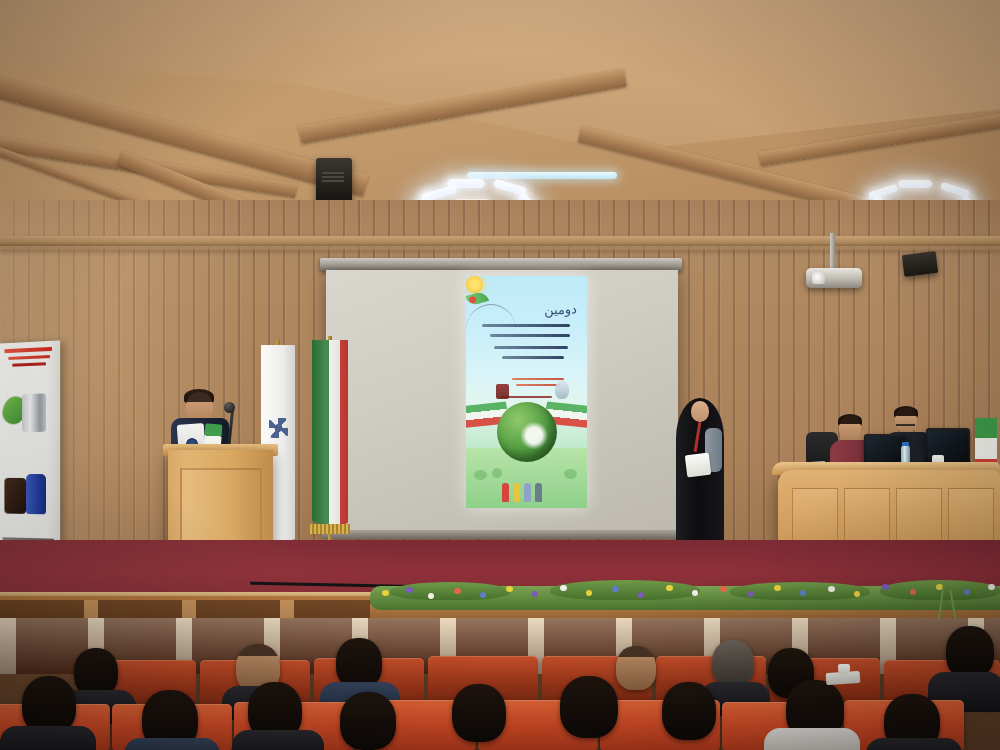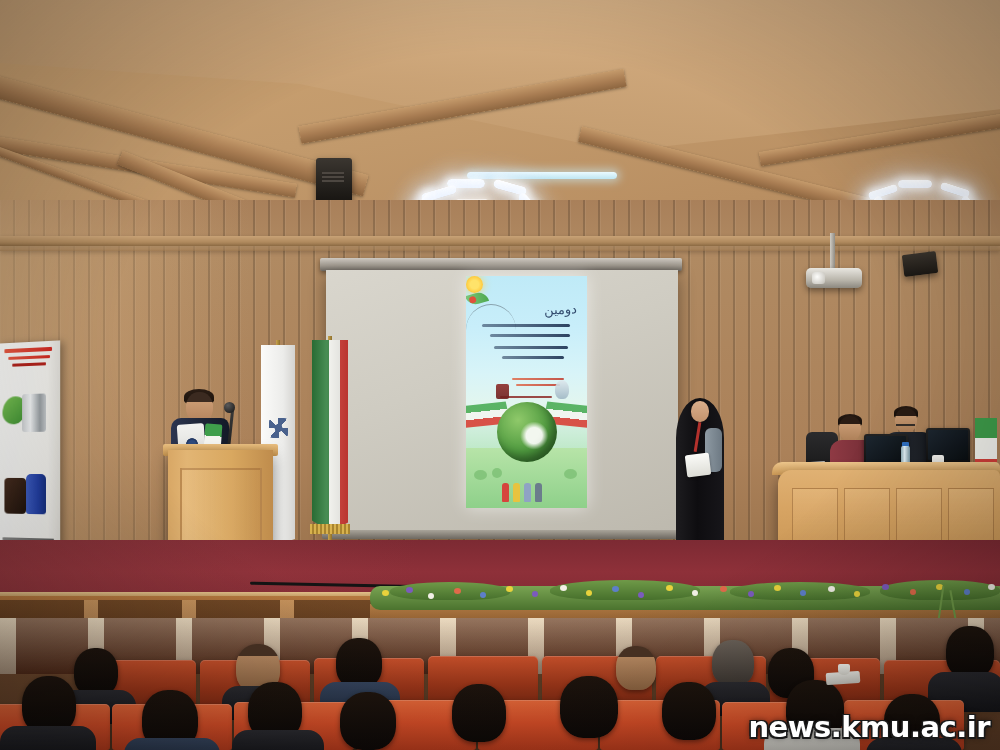--- a/index.html
+++ b/index.html
@@ -846,15 +846,14 @@
   <div class="shoulders" style="left:0px; top:726px; width:96px; height:30px;"></div>
   <div class="shoulders blue" style="left:124px; top:738px; width:96px; height:26px;"></div>
   <div class="shoulders" style="left:232px; top:730px; width:92px; height:26px;"></div>
   <div class="shoulders light" style="left:764px; top:728px; width:96px; height:30px;"></div>
   <div class="shoulders" style="left:866px; top:738px; width:96px; height:24px;"></div>
 
   <div class="abs" style="left:826px; top:672px; width:34px; height:12px; background:linear-gradient(#efeee8,#c9c7bf); border-radius:2px; transform:rotate(-4deg);"></div>
   <div class="abs" style="left:838px; top:664px; width:12px; height:11px; background:linear-gradient(#fbfbf6,#d8d6ce); border-radius:2px 2px 5px 5px;"></div>
 
   <div class="abs" id="vignette"></div>
-  <div class="abs" id="watermark">news.kmu.ac.ir</div>
 
 </div>
 
 </body></html>

